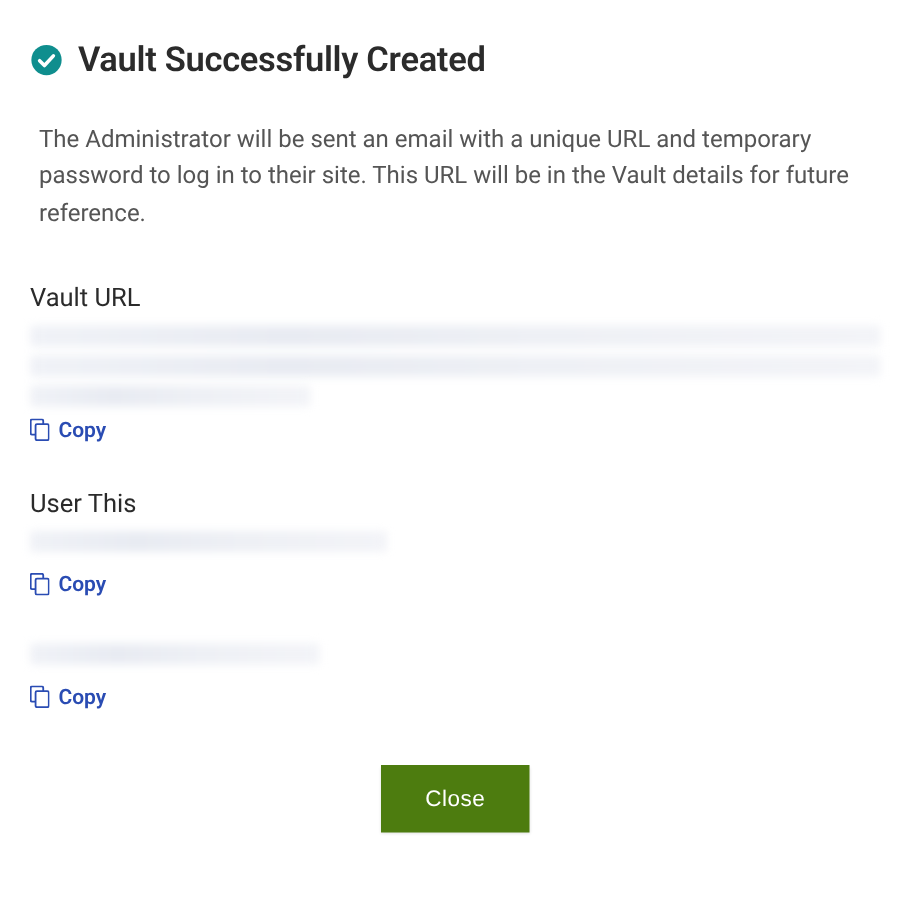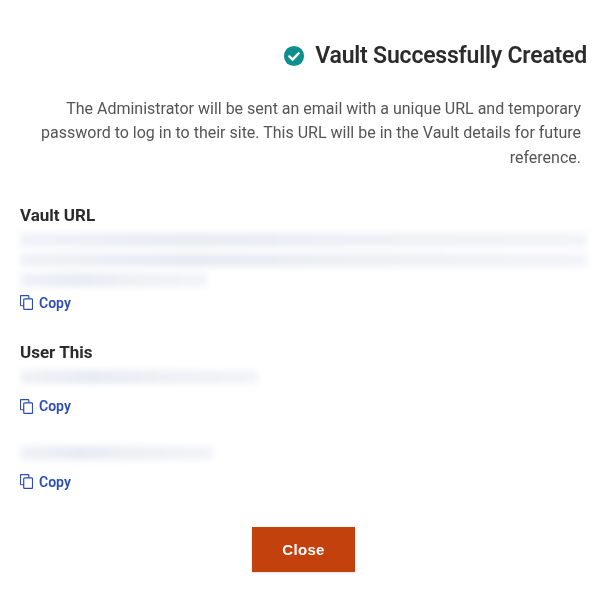--- a/index.html
+++ b/index.html
@@ -9,54 +9,54 @@
     }
     body {
       font-family: -apple-system, BlinkMacSystemFont, "Segoe UI", Roboto, Helvetica, Arial, sans-serif;
       background: #ffffff;
       width: 607px;
       height: 599px;
       padding: 20px;
       color: #333;
     }
     .header {
-      text-align: right;
+      text-align: left;
       margin-bottom: 26px;
-      margin-top: 22px;
+      margin-top: 6px;
     }
     .header-inner {
       display: inline-flex;
       align-items: center;
       gap: 10px;
     }
     .check-icon {
       width: 22px;
       height: 22px;
       flex-shrink: 0;
     }
     .title {
       font-size: 23px;
       font-weight: 600;
       color: #2b2b2b;
       letter-spacing: -0.2px;
     }
     .description {
-      text-align: right;
+      text-align: left;
       color: #555;
       font-size: 16px;
       line-height: 1.55;
       margin-bottom: 34px;
       padding: 0 6px;
     }
     .field {
       margin-bottom: 28px;
     }
     .field-label {
       font-size: 17px;
-      font-weight: 700;
+      font-weight: 400;
       color: #2b2b2b;
       margin-bottom: 8px;
     }
     .field-value {
       min-height: 20px;
       margin-bottom: 8px;
     }
     .field-value.tall {
       min-height: 48px;
     }
@@ -66,45 +66,44 @@
       border-radius: 2px;
       filter: blur(3px);
       margin-bottom: 6px;
     }
     .blur-line.w100 { width: 100%; }
     .blur-line.w35 { width: 33%; }
     .blur-line.w45 { width: 42%; }
     .blur-line.w36 { width: 34%; }
     .copy-row {
       display: inline-flex;
-      align-items: center;
       gap: 6px;
       cursor: pointer;
     }
     .copy-icon {
       width: 13px;
       height: 15px;
       flex-shrink: 0;
     }
     .copy-label {
       color: #2a4cb3;
       font-size: 14px;
       font-weight: 600;
     }
     .footer {
       text-align: center;
       margin-top: 34px;
     }
     .close-btn {
-      background: #c2410c;
+      background: #4d7c0f;
       color: #ffffff;
       border: none;
       padding: 14px 30px;
       font-size: 15px;
-      font-weight: 700;
+      font-weight: 400;
       letter-spacing: 0.3px;
       cursor: pointer;
       box-shadow: 0 1px 2px rgba(0,0,0,0.12);
     }
   </style>
 </head>
 <body>
 
 <div class="header">
   <div class="header-inner">

